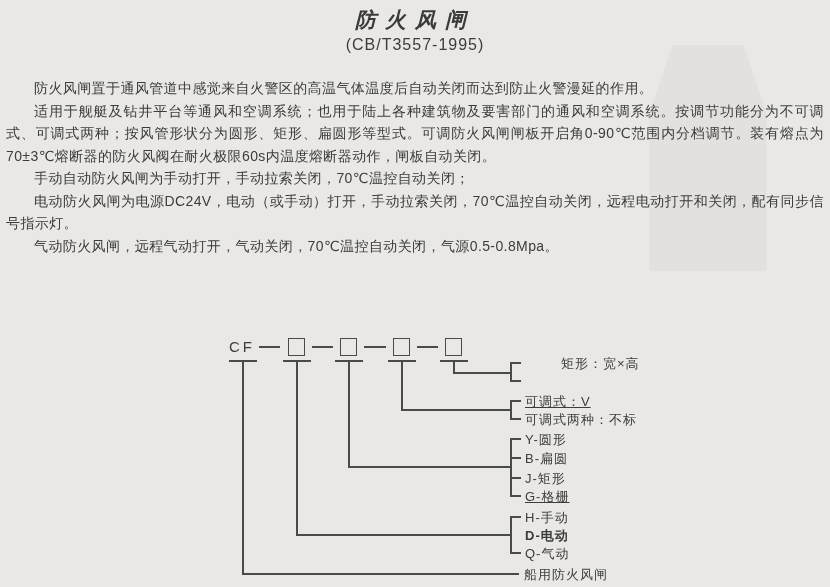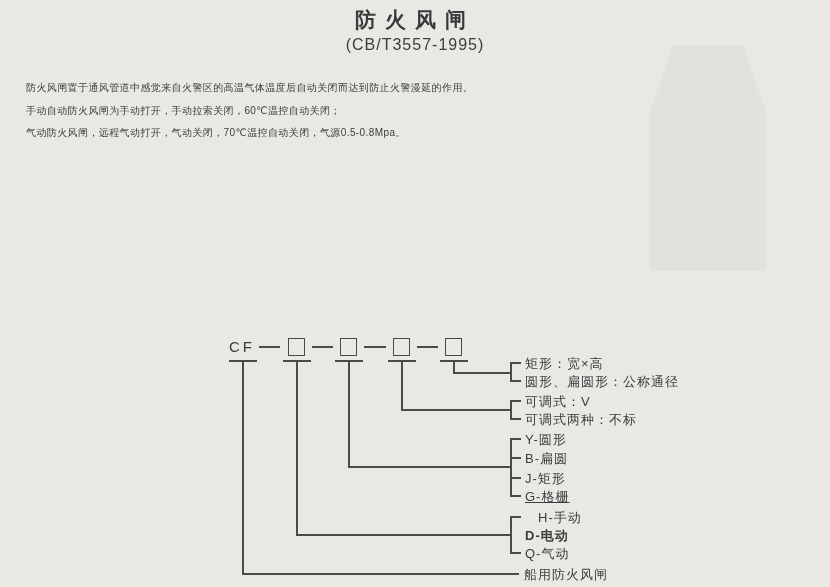--- a/index.html
+++ b/index.html
@@ -12,32 +12,32 @@
     color:#3f3f3f;
   }
   .watermark{
     position:absolute;left:640px;top:45px;width:136px;height:226px;
     background:#e2e1de;
     clip-path:polygon(24% 0,76% 0,93% 30%,93% 100%,7% 100%,7% 30%);
   }
   .title{
     position:absolute;top:6px;left:0;width:100%;
     text-align:center;font-size:21px;font-weight:bold;
-    letter-spacing:9px;color:#3a3a3a;
+    letter-spacing:9px;color:#3a3a3a;font-style:italic;
   }
   .standard{
     position:absolute;top:36px;left:0;width:100%;
     text-align:center;font-size:16px;letter-spacing:1px;color:#3c3c3c;
   }
   .bodytext{
     position:absolute;top:77px;left:6px;right:6px;
   }
   .bodytext p{
     margin:0;text-indent:2em;
-    font-size:10px;line-height:22.5px;
+    font-size:14px;line-height:22.5px;
     letter-spacing:0.4px;
     text-align:justify;
     color:#3c3c3c;
   }
   
   .diagram{position:absolute;left:0;top:16px;width:830px;height:587px;}
   .ln{position:absolute;background:#4a4a4a;}
   .ln-h{height:1.5px;}
   .ln-v{width:1.5px;}
   .code-box{
@@ -58,21 +58,23 @@
 
 <div class="page">
 
   <div class="watermark"></div>
 
   <div class="title">防火风闸</div>
   <div class="standard">(CB/T3557-1995)</div>
 
   <div class="bodytext">
     <p>防火风闸置于通风管道中感觉来自火警区的高温气体温度后自动关闭而达到防止火警漫延的作用。</p>
-    <p>手动自动防火风闸为手动打开，手动拉索关闭，60℃温控自动关闭；</p>
+    <p>适用于舰艇及钻井平台等通风和空调系统；也用于陆上各种建筑物及要害部门的通风和空调系统。按调节功能分为不可调式、可调式两种；按风管形状分为圆形、矩形、扁圆形等型式。可调防火风闸闸板开启角0-90℃范围内分档调节。装有熔点为70±3℃熔断器的防火风阀在耐火极限60s内温度熔断器动作，闸板自动关闭。</p>
+    <p>手动自动防火风闸为手动打开，手动拉索关闭，70℃温控自动关闭；</p>
+    <p>电动防火风闸为电源DC24V，电动（或手动）打开，手动拉索关闭，70℃温控自动关闭，远程电动打开和关闭，配有同步信号指示灯。</p>
     <p>气动防火风闸，远程气动打开，气动关闭，70℃温控自动关闭，气源0.5-0.8Mpa。</p>
   </div>
 
   <div class="diagram">
 
     <div class="cf">CF</div>
     <div class="ln ln-h" style="left:259px;top:330px;width:21px;"></div>
     <div class="code-box" style="left:288px;"></div>
     <div class="ln ln-h" style="left:312px;top:330px;width:21px;"></div>
     <div class="code-box" style="left:340px;"></div>
@@ -108,27 +110,26 @@
     <div class="ln ln-h" style="left:510px;top:364px;width:11px;"></div>
     <div class="ln ln-h" style="left:510px;top:384px;width:11px;"></div>
     <div class="ln ln-h" style="left:510px;top:402px;width:11px;"></div>
     <div class="ln ln-h" style="left:510px;top:422px;width:11px;"></div>
     <div class="ln ln-h" style="left:510px;top:441px;width:11px;"></div>
     <div class="ln ln-h" style="left:510px;top:461px;width:11px;"></div>
     <div class="ln ln-h" style="left:510px;top:479px;width:11px;"></div>
     <div class="ln ln-h" style="left:510px;top:500px;width:11px;"></div>
     <div class="ln ln-h" style="left:510px;top:536px;width:11px;"></div>
 
-    <div class="dlabel" style="top:339px;">矩形：宽×高</div>
-    <div class="dlabel" style="top:357px;">圆形、扁圆形：公称通径</div>
-    <div class="dlabel" style="top:377px;">可调式：V</div>
+    <div class="dlabel" style="top:339px;margin-left:36px;">矩形：宽×高</div>
+    <div class="dlabel" style="top:377px;text-decoration:underline;">可调式：V</div>
     <div class="dlabel" style="top:395px;">可调式两种：不标</div>
     <div class="dlabel" style="top:415px;">Y-圆形</div>
     <div class="dlabel" style="top:434px;">B-扁圆</div>
     <div class="dlabel" style="top:454px;text-align:center;">J-矩形</div>
     <div class="dlabel" style="top:472px;text-decoration:underline;">G-格栅</div>
-    <div class="dlabel" style="top:493px;margin-left:13px;">H-手动</div>
+    <div class="dlabel" style="top:493px;">H-手动</div>
     <div class="dlabel" style="top:511px;font-weight:bold;">D-电动</div>
     <div class="dlabel" style="top:529px;">Q-气动</div>
     <div class="dlabel" style="left:524px;top:550px;">船用防火风闸</div>
 
   </div>
 </div>
 
 </body></html>

